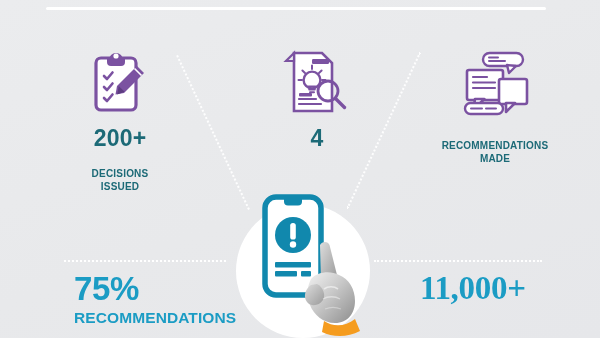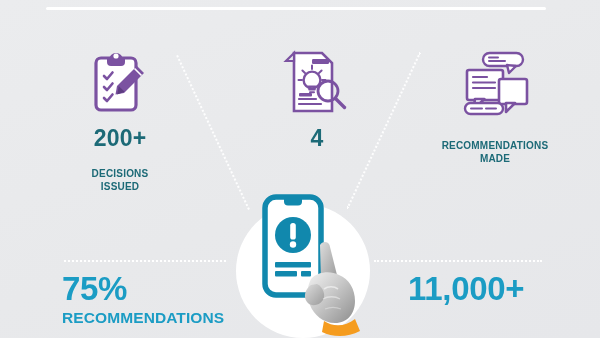--- a/index.html
+++ b/index.html
@@ -101,23 +101,23 @@
   }
   .hand-svg {
     position: absolute;
     left: 297px;
     top: 239px;
     width: 70px;
     height: 99px;
   }
 
   
-  .bstat { position: absolute; }
+  .bstat { position: absolute; margin-left: 12px; }
   .bstat.b1 { left: 62px;  top: 272px; text-align: left; }
-  .bstat.b2 { left: 408px; top: 272px; text-align: left; }
+  .bstat.b2 { left: 408px; top: 272px; text-align: left; font-family: Liberation Serif, serif; }
 
   .bstat .figure {
     font-size: 33px;
     font-weight: 700;
     color: #1b9cc4;
     line-height: 1;
     letter-spacing: -.3px;
   }
   .bstat .caption {
     font-size: 15.5px;

